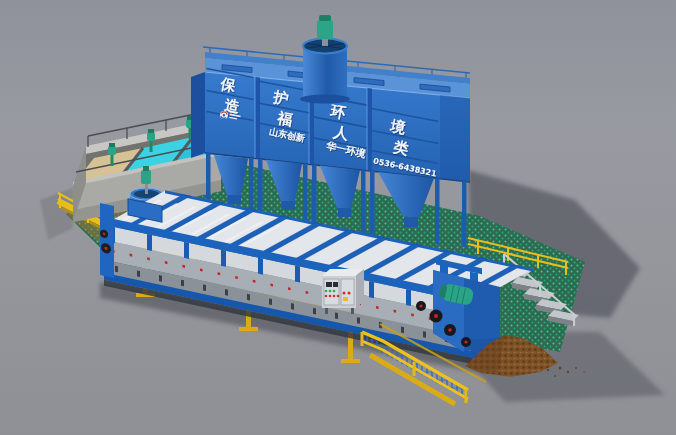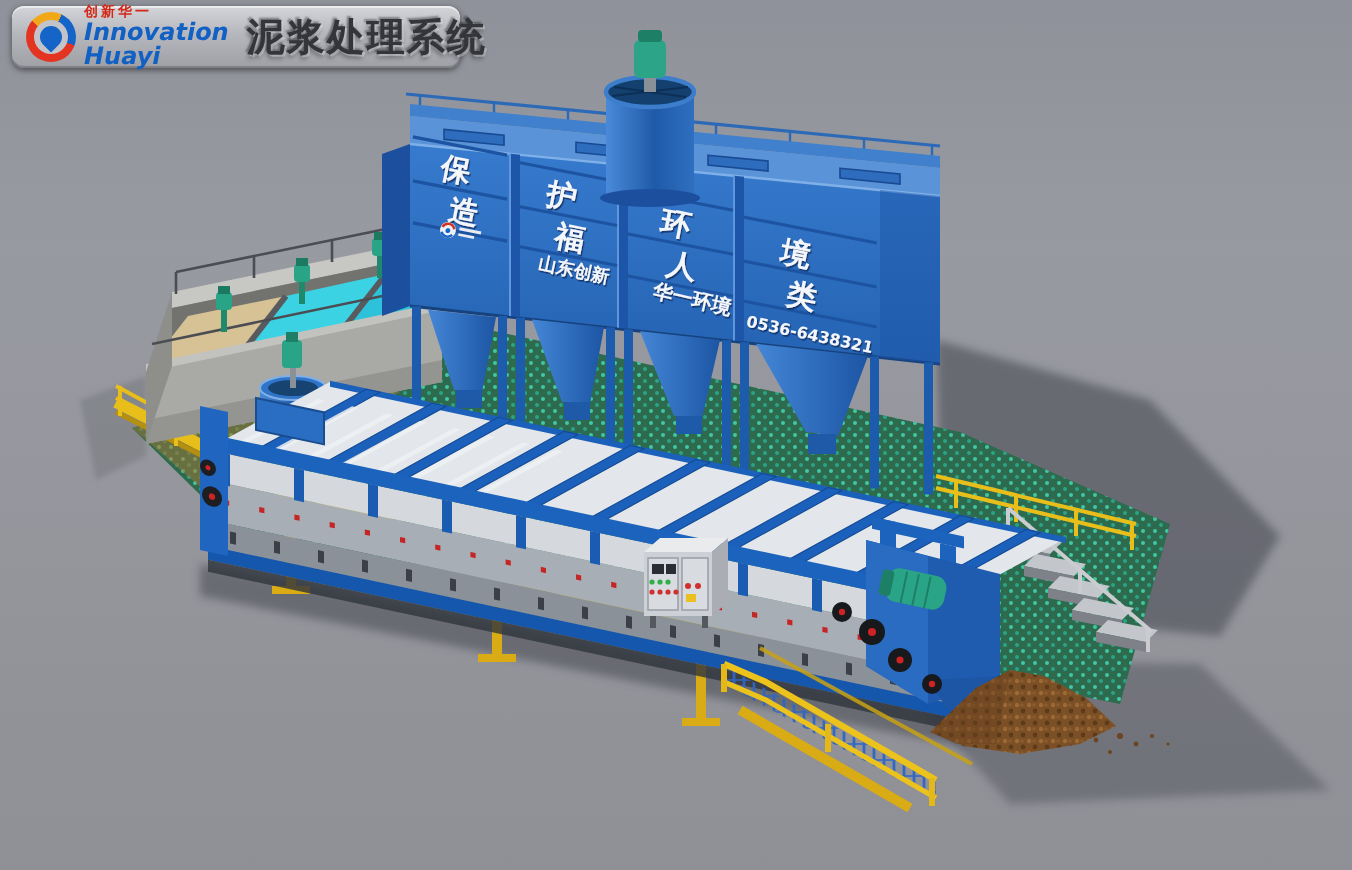--- a/index.html
+++ b/index.html
@@ -428,22 +428,13 @@
   <path d="M362,341 L383,350 L468,399" fill="none" stroke="#ecc21d" stroke-width="2.6"></path>
   <g stroke="#e3b818" stroke-width="3">
     <line x1="362" y1="332" x2="362" y2="346"></line>
           <line x1="414" y1="362" x2="414" y2="376"></line>
           <line x1="466" y1="389" x2="466" y2="403"></line>
   </g>
   <line x1="370" y1="355" x2="455" y2="404" stroke="#d9ab15" stroke-width="5"></line>
 </g>
 </svg>
 
-<div class="plate">
-  <div class="swirl"></div>
-  <div class="brand">
-    <span class="cn">创新华一</span>
-    <span class="en">Innovation</span>
-    <span class="en">Huayi</span>
-  </div>
-  <div class="sys-title">泥浆处理系统</div>
 </div>
-</div>
 
 </body></html>

